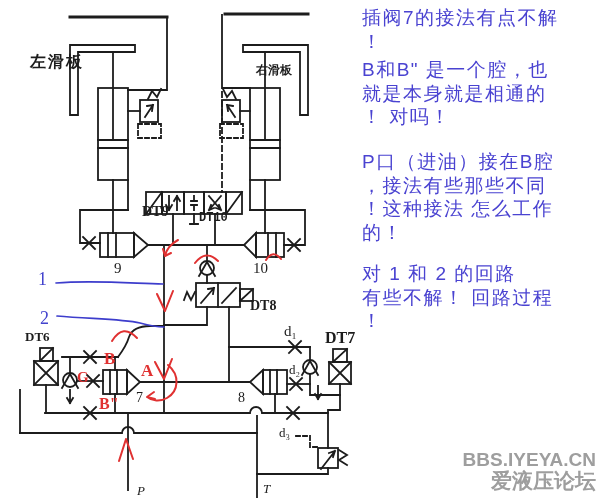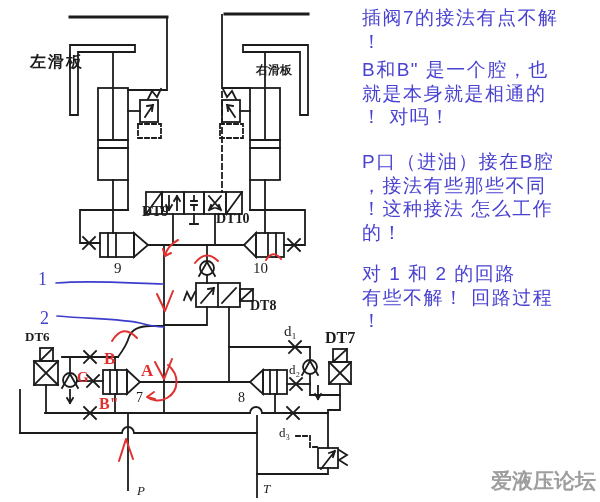--- a/index.html
+++ b/index.html
@@ -190,21 +190,21 @@
       <path d="M172,359 L164,379 M155,362 L164,379"></path>
       <path d="M168,365 C180,375 179,391 167,398 C160,402 152,401 147,397 M147,397 l7,-5 M147,397 l8,2"></path>
       <path d="M119,461 L126,439 M133,459 L126,439"></path>
     </g>
   </svg>
 
   <div class="lbl bold" style="left:8px;top:54px;font-size:16px;letter-spacing:2px;margin-left:22px;">左滑板</div>
   <div class="lbl bold" style="left:256px;top:64px;font-size:12px;">右滑板</div>
 
   <div class="lbl bold" style="left:142px;top:205px;font-size:14px;">DT9</div>
-  <div class="lbl bold" style="left:216px;top:212px;font-size:14px;">DT10</div>
+  <div class="lbl bold" style="left:199px;top:212px;font-size:12px;font-family:Liberation Mono, monospace;">DT10</div>
   <div class="lbl" style="left:114px;top:261px;font-size:15px;">9</div>
   <div class="lbl" style="left:253px;top:261px;font-size:15px;">10</div>
 
   <div class="lbl blue" style="left:38px;top:270px;font-size:18px;">1</div>
   <div class="lbl blue" style="left:40px;top:309px;font-size:18px;">2</div>
 
   <div class="lbl bold" style="left:25px;top:330px;font-size:13px;">DT6</div>
   <div class="lbl bold" style="left:250px;top:299px;font-size:14px;">DT8</div>
   <div class="lbl bold" style="left:325px;top:330px;font-size:16px;text-align:right;">DT7</div>
 
@@ -229,15 +229,16 @@
 就是本身就是相通的
 ！  对吗！</div>
   <div class="para" style="top:150px;">P口（进油）接在B腔
 ，接法有些那些不同
 ！这种接法 怎么工作
 的！</div>
   <div class="para" style="top:262px;">对 1 和 2 的回路
 有些不解！ 回路过程
 ！</div>
 
+  <div class="wm" style="top:450px;font-size:19px;">BBS.IYEYA.CN</div>
   <div class="wm" style="top:470px;font-size:21px;">爱液压论坛</div>
 
 </div>
 
 </body></html>

